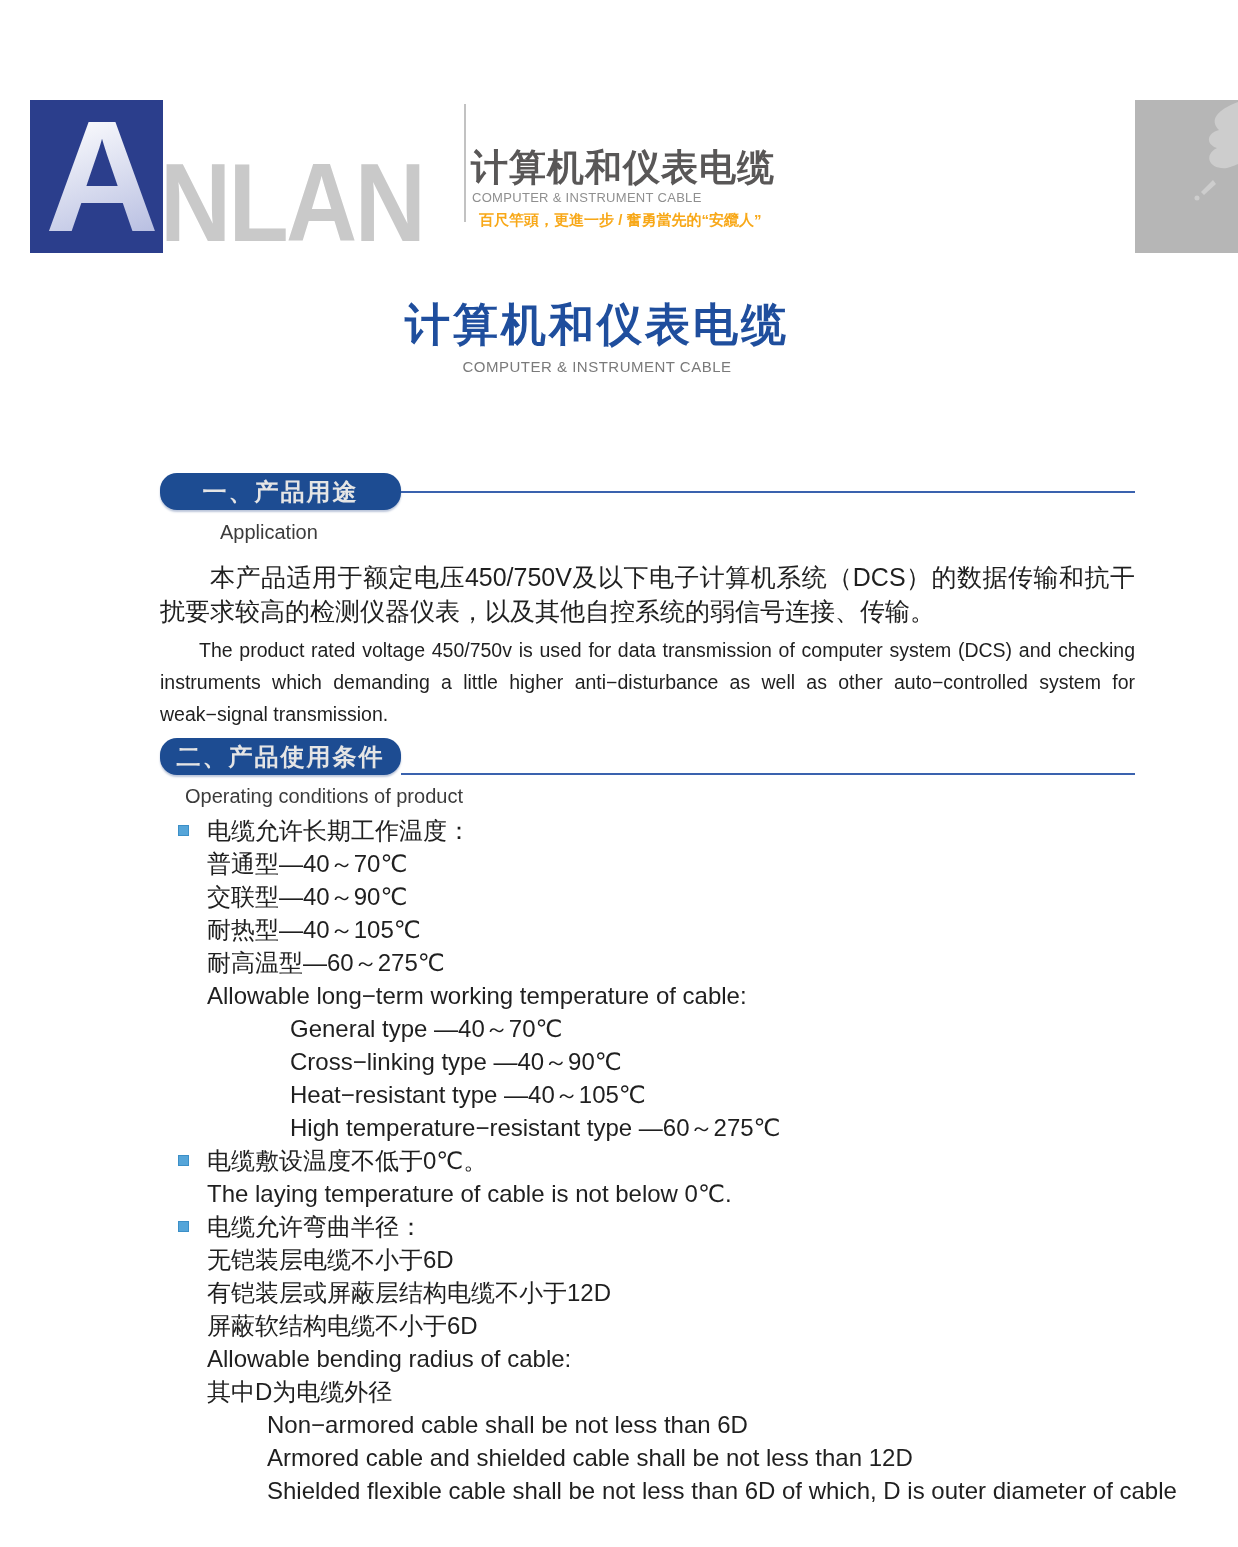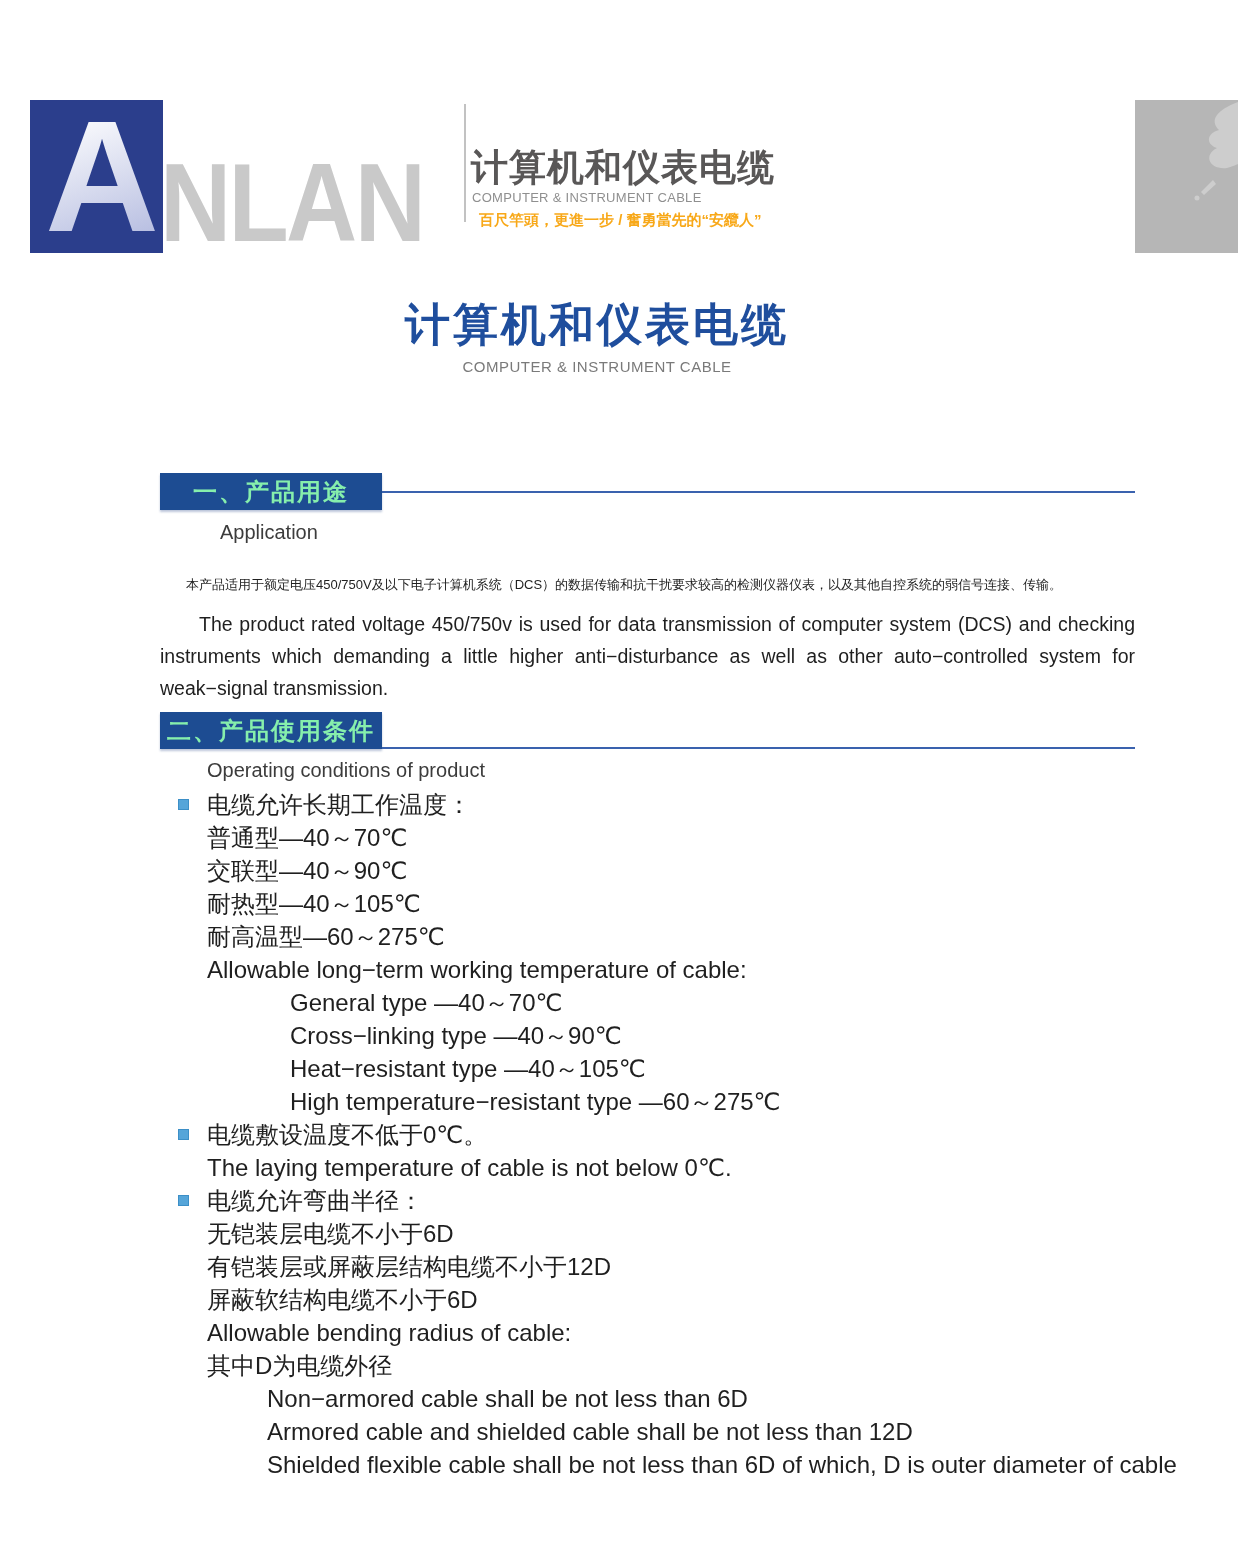--- a/index.html
+++ b/index.html
@@ -60,32 +60,33 @@
   .page-title-en {
     position:absolute; left:0; top:358px; width:1194px; text-align:center;
     font-size:15px; color:#7a7a7a; letter-spacing:0.5px;
   }
 
   
   .content { position:absolute; left:160px; top:473px; width:975px; }
 
   .section-bar { display:flex; align-items:center; height:37px; }
   .section-bar .bar-box {
-    width:222px; height:37px; background:#1d4c92; color:#86efac;
+    width:241px; height:37px; background:#1d4c92; color:#e5e5e5;
     font-size:24px; font-weight:700; letter-spacing:2px;
     display:flex; align-items:center; justify-content:center;
     box-shadow:0 2px 2px rgba(64,92,150,0.35);
+    border-radius:17px;
   }
   .section-bar .bar-line { flex:1; height:2px; background:#3a62ae; }
 
   .label-en { margin:10px 0 0 60px; font-size:20px; line-height:24px; color:#3c3c3c; }
-  .label-op { margin:9px 0 0 47px; font-size:20px; line-height:24px; color:#3c3c3c; }
+  .label-op { margin:9px 0 0 25px; font-size:20px; line-height:24px; color:#3c3c3c; }
 
   .para-cn {
-    margin-top:24px; font-size:13px; line-height:34px; color:#1f1f1f;
+    margin-top:16px; font-size:25px; line-height:34px; color:#1f1f1f;
     text-indent:2em; text-align:justify;
   }
   .para-en {
     margin-top:6px; font-size:19.5px; line-height:32px; color:#1f1f1f;
     text-indent:2em; text-align:justify;
   }
   .bar-2 { margin-top:8px;align-items:flex-end; }
 
   .cond-list { margin-top:6px; }
   .cond-list .row {

